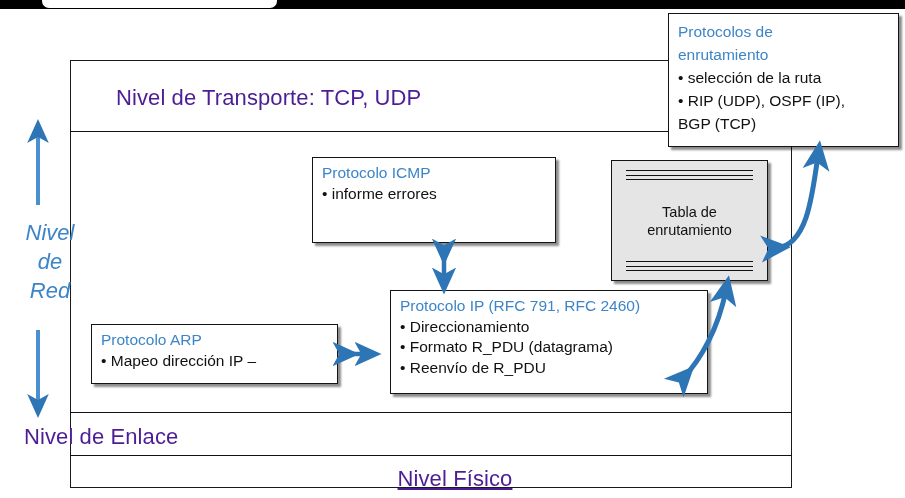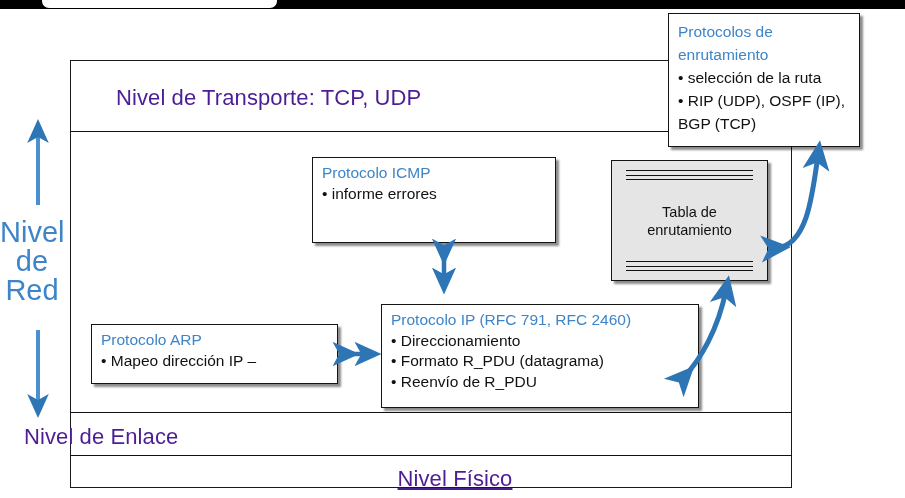--- a/index.html
+++ b/index.html
@@ -36,45 +36,45 @@
     position:absolute;color:#4c1d95;font-size:22px;letter-spacing:.1px;
     white-space:nowrap;
     margin-left:24px;
   }
   .lbl-transporte{left:92px;top:85px;}
   .lbl-enlace{left:0;top:424px;width:862px;text-align:left;}
   .lbl-fisico{left:0;top:466px;width:862px;text-align:center;text-decoration:underline;}
 
   
   .nivel-red{
-    position:absolute;left:0;top:218px;width:64px;text-align:center;
-    color:#3d85c8;font-size:29px;line-height:29px;
+    position:absolute;left:18px;top:218px;width:64px;text-align:center;
+    color:#3d85c8;font-size:22px;line-height:29px;font-style:italic;
   }
 
   
   .callout{
     position:absolute;background:#fff;
     border:1.7px solid #141414;box-sizing:border-box;
     box-shadow:2.5px 2.5px 2px rgba(0,0,0,.45);
   }
   .callout .title{color:#3d85c8;}
   .callout .line{color:#111;}
   .c-text{padding:5px 8px 6px 9px;font-size:15.5px;line-height:20.5px;}
   .c-text div{white-space:nowrap;}
 
   
-  .box-routing{left:668px;top:13px;width:192px;height:134px;}
+  .box-routing{left:668px;top:13px;width:231px;height:134px;}
   .box-routing .c-text{font-size:15.5px;line-height:23px;padding-top:6px;}
   .box-routing .c-text div{white-space:normal;}
 
   
   .box-icmp{left:312px;top:157px;width:244px;height:86px;}
 
   
-  .box-ip{left:381px;top:290px;width:318px;height:104px;margin-top:14px;}
+  .box-ip{left:390px;top:290px;width:318px;height:104px;}
 
   
   .box-arp{left:91px;top:324px;width:247px;height:60px;}
   .box-arp .c-text div{white-space:normal;}
 
   
   .box-table{
     position:absolute;left:611px;top:160px;width:157px;height:121px;
     background:#e5e5e5;border:1.9px solid #141414;box-sizing:border-box;
     box-shadow:2.5px 2.5px 2px rgba(0,0,0,.45);

